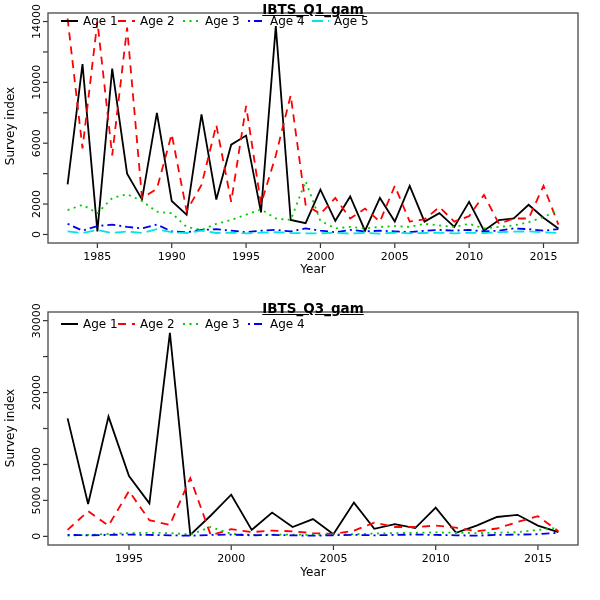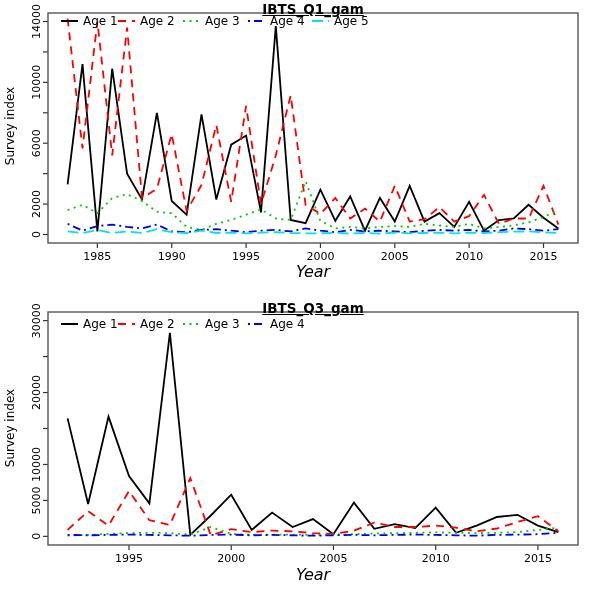--- a/index.html
+++ b/index.html
@@ -8,21 +8,21 @@
   .chart{position:absolute;left:0;width:600px;height:300px;}
   #chart0{top:0;} #chart1{top:300px;}
   .chart svg{position:absolute;left:0;top:0;}
   .chart-title{position:absolute;left:26px;width:574px;top:1px;text-align:center;
                font-size:13.5px;font-weight:bold;color:#000;text-decoration:underline;}
   #chart1 .chart-title{top:0px;}
   .ylab{position:absolute;left:-55px;top:119px;width:130px;text-align:center;
         transform:rotate(-90deg);font-size:12px;color:#000;}
   #chart1 .ylab{top:121px;}
   .xlab{position:absolute;left:26px;width:574px;top:262px;text-align:center;
-        font-size:16px;color:#000;font-style:italic;}
+        font-size:12px;color:#000;}
   #chart1 .xlab{top:265px;}
 </style>
 </head>
 <body>
 
 <div class="page">
 
   <div class="chart" id="chart0">
     <svg id="svg0" width="600" height="300">
         <line x1="43" y1="234.4814814814815" x2="48" y2="234.4814814814815" stroke="#333" stroke-width="1.2"></line>

